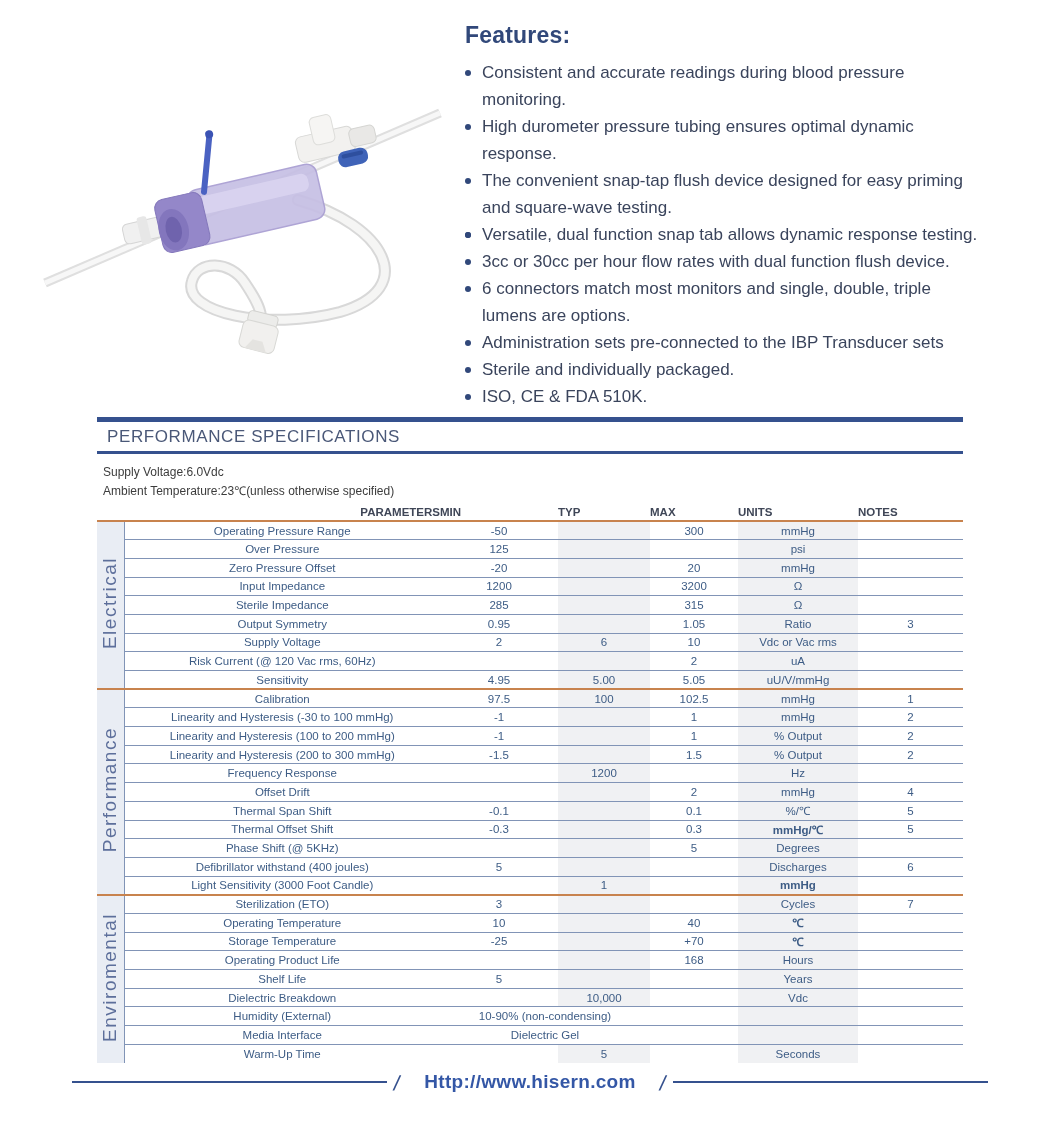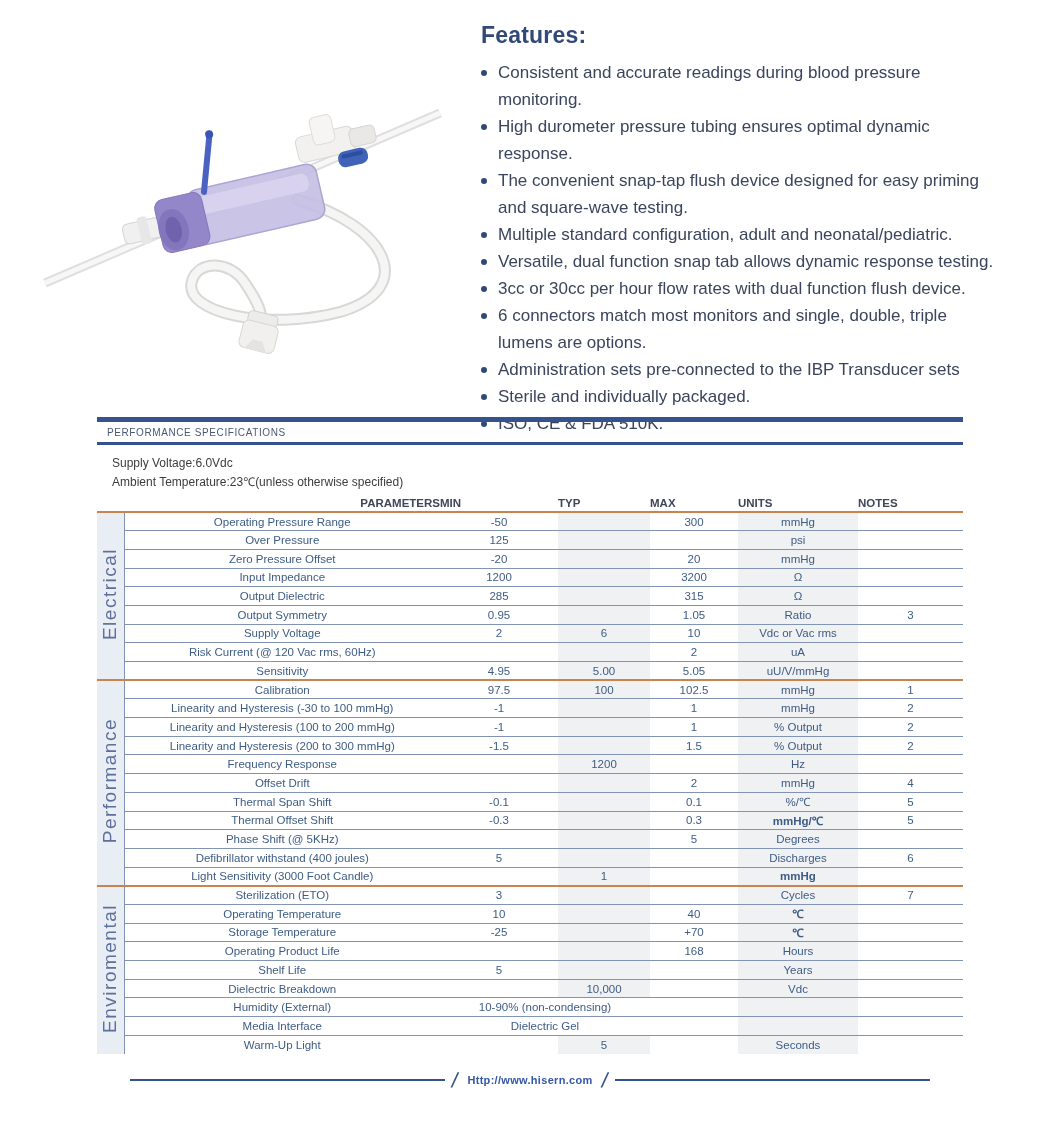--- a/index.html
+++ b/index.html
@@ -4,32 +4,32 @@
 <style>
   * { margin:0; padding:0; box-sizing:border-box; }
   html,body { background:#ffffff; }
   body { font-family:"Liberation Sans", sans-serif; color:#3a445c; }
   .page { position:relative; width:1060px; height:1144px; background:#ffffff; overflow:hidden; }
 
   
   .product-art { position:absolute; left:40px; top:55px; width:420px; height:300px; }
 
   
-  .features { position:absolute; left:465px; top:22px; width:525px;margin-left:16px; }
+  .features { position:absolute; left:465px; top:22px; width:525px; }
   .features h2 { font-size:23px; font-weight:bold; color:#31487a; margin-bottom:10px; letter-spacing:0.2px; }
   .features ul { list-style:none; }
   .features li { position:relative; padding-left:17px; font-size:17px; line-height:27px; color:#3a445c; }
   .features .bullet { position:absolute; left:0; top:10.5px; width:6px; height:6px; border-radius:50%; background:#31487a; }
 
   
   .spec-block { position:absolute; left:97px; top:417px; width:866px; }
   .rule-thick { height:5px; background:#35518e; }
   .rule-thin  { height:3px; background:#35518e; }
-  .spec-title { font-size:10px; font-weight:400; color:#4a5878; letter-spacing:0.6px; margin:5px 0 4px 10px; }
-  .spec-notes { margin:9px 0 2px 15px; font-size:12px; color:#3c3c3c; line-height:19px; }
+  .spec-title { font-size:17px; font-weight:400; color:#4a5878; letter-spacing:0.6px; margin:5px 0 4px 10px; }
+  .spec-notes { margin:9px 0 2px 6px; font-size:12px; color:#3c3c3c; line-height:19px; }
 
   
   table.spec { border-collapse:collapse; table-layout:fixed; width:866px; margin-top:3px; }
   col.c-label { width:27px;  background:#e9edf4; }
   col.c-param { width:316px; }
   col.c-min   { width:118px; }
   col.c-typ   { width:92px;  background:#f0f1f3; }
   col.c-max   { width:88px; }
   col.c-units { width:120px; background:#f0f1f3; }
   col.c-notes { width:105px; }
@@ -44,21 +44,21 @@
   th.section-label span { writing-mode:vertical-rl; transform:rotate(180deg); font-size:19px; font-weight:400; color:#5d6f9b; letter-spacing:1.5px; white-space:nowrap; }
   td.u-bold { font-weight:bold; }
   td.u-ohm { font-size:15px; }
   td.spanmin { padding-right:92px;margin-top:47px; }
 
   
   .footer { position:absolute; left:0; top:1071px; width:1060px; display:flex; align-items:center; justify-content:center; }
   .fline { height:2px; background:#35518e; }
   .fline.l { width:315px; } .fline.r { width:315px; }
   .fslash { color:#35518e; font-size:15px; font-weight:bold; transform:skewX(-18deg) scaleY(1.35); margin:0 8px; }
-  .furl { color:#3457a6; font-weight:bold; font-size:11px; letter-spacing:0.3px; margin:0 2px; }
+  .furl { color:#3457a6; font-weight:bold; font-size:19px; letter-spacing:0.3px; margin:0 17px; }
 </style>
 </head>
 <body>
 
 <div class="page">
 
   <div class="product-art">
     <svg width="420" height="300" viewBox="0 0 420 300">
 
       <path d="M5 228 L400 58" stroke="#dfdfdf" stroke-width="9" fill="none"></path>
@@ -98,21 +98,21 @@
       </g>
     </svg>
   </div>
 
   <div class="features">
     <h2>Features:</h2>
     <ul id="feature-list">
         <li><span class="bullet"></span><span>Consistent and accurate readings during blood pressure monitoring.</span></li>
         <li><span class="bullet"></span><span>High durometer pressure tubing ensures optimal dynamic response.</span></li>
         <li><span class="bullet"></span><span>The convenient snap-tap flush device designed for easy priming and square-wave testing.</span></li>
-        <li><span class="bullet"></span><span>Multiple standard configuration, adult and neonatal/pediatric.</span></li>
+        <li><span class="bullet"></span></li>
         <li><span class="bullet"></span><span>Versatile, dual function snap tab allows dynamic response testing.</span></li>
         <li><span class="bullet"></span><span>3cc or 30cc per hour flow rates with dual function flush device.</span></li>
         <li><span class="bullet"></span><span>6 connectors match most monitors and single, double, triple lumens are options.</span></li>
         <li><span class="bullet"></span><span>Administration sets pre-connected to the IBP Transducer sets</span></li>
         <li><span class="bullet"></span><span>Sterile and individually packaged.</span></li>
         <li><span class="bullet"></span><span>ISO, CE &amp; FDA 510K.</span></li>
       </ul>
   </div>
 
   <div class="spec-block">
@@ -172,21 +172,21 @@
           </tr>
           <tr>
             <td>Input Impedance</td>
             <td>1200</td>
             <td></td>
             <td>3200</td>
             <td class="u-ohm">Ω</td>
             <td></td>
           </tr>
           <tr>
-            <td>Output Dielectric</td>
+            <td>Sterile Impedance</td>
             <td>285</td>
             <td></td>
             <td>315</td>
             <td class="u-ohm">Ω</td>
             <td></td>
           </tr>
           <tr>
             <td>Output Symmetry</td>
             <td>0.95</td>
             <td></td>
@@ -368,21 +368,21 @@
             <td></td>
           </tr>
           <tr>
             <td>Media Interface</td>
             <td class="spanmin" colspan="2">Dielectric Gel</td>
             <td></td>
             <td></td>
             <td></td>
           </tr>
           <tr>
-            <td>Warm-Up Light</td>
+            <td>Warm-Up Time</td>
             <td></td>
             <td>5</td>
             <td></td>
             <td>Seconds</td>
             <td></td>
           </tr>
         </tbody>
       </table>
   </div>
 

